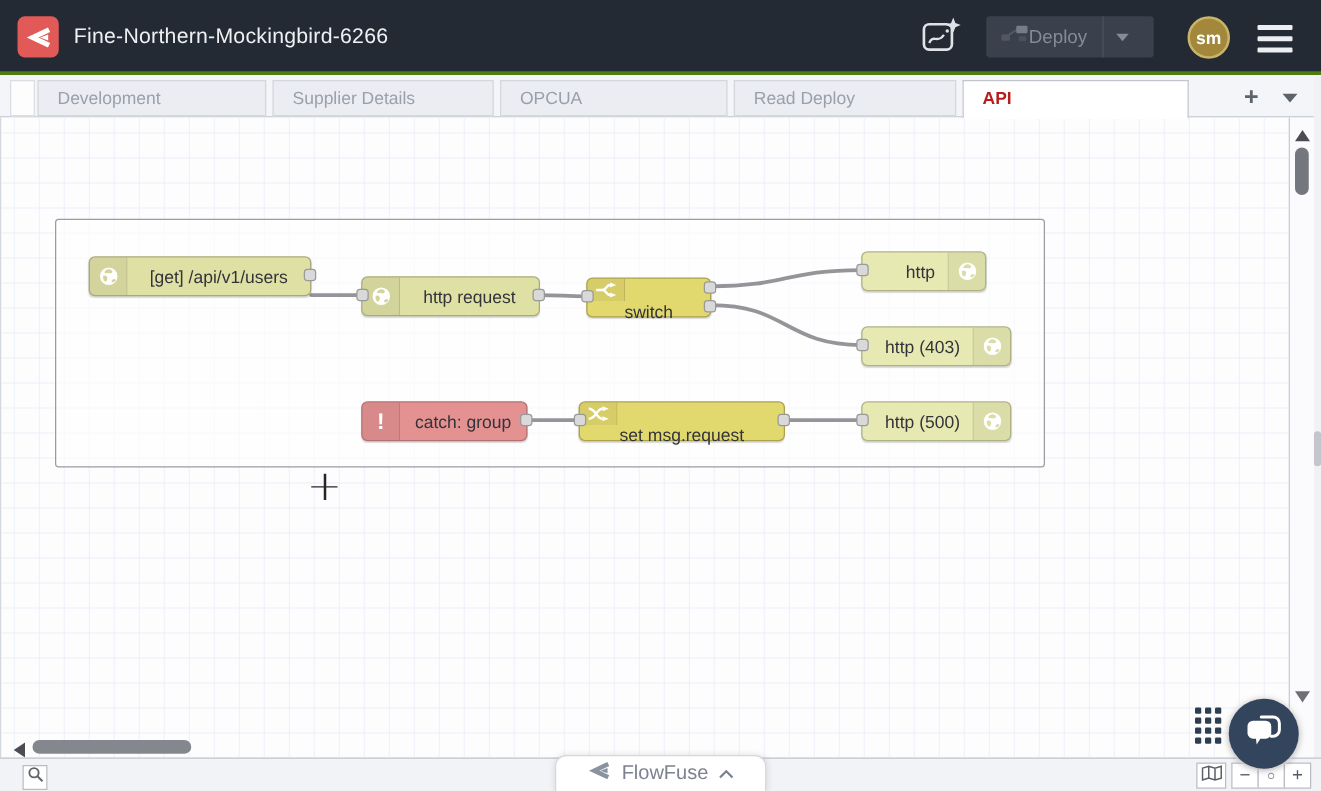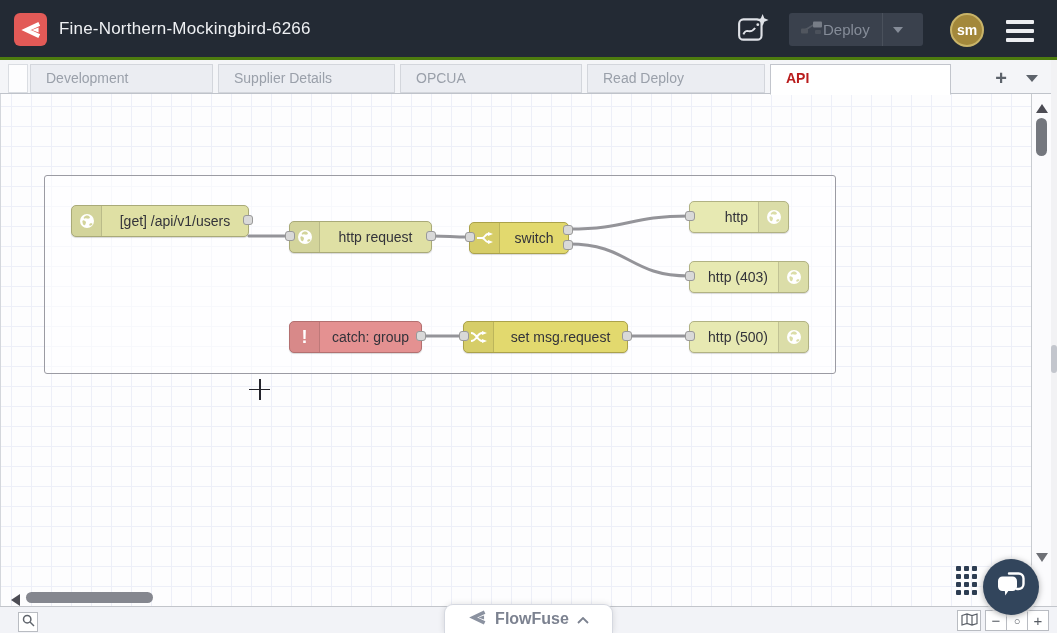--- a/index.html
+++ b/index.html
@@ -35,21 +35,21 @@
   #group-box { position:absolute; left:43px; top:81px; width:792px; height:199px; border:1.5px solid #9b9ba3; border-radius:3px; background:rgba(255,255,255,0.55); z-index:1; }
   #wires { position:absolute; left:0; top:0; width:1031px; height:539px; z-index:2; pointer-events:none; }
   .node { position:absolute; height:32px; border:1px solid; border-radius:5px; display:flex; align-items:stretch; font-size:14px; color:#33333a; box-shadow:0 1px 1px rgba(0,0,0,0.15); z-index:3; cursor:pointer; }
   .node .label { flex:1; display:flex; align-items:center; justify-content:center; white-space:nowrap; padding:0 6px; }
   .node .label.right { justify-content:flex-end; padding-right:10px; }
   .icon-box { width:30px; display:flex; align-items:center; justify-content:center; background:rgba(0,0,0,0.05); }
   .icon-box.l { border-right:1px solid rgba(0,0,0,0.12); border-radius:4px 0 0 4px; }
   .icon-box.r { border-left:1px solid rgba(0,0,0,0.12); border-radius:0 4px 4px 0; }
   .c-khaki { background:#dfe0a4; border-color:#a9aa78; }
   .c-resp  { background:#e7e9b2; border-color:#b1b283; }
-  .c-gold  { background:#e2d96e; border-color:#aba24a; }
+  .c-gold  { background:#e2d96e; border-color:#aba24a;flex-direction:column; }
   .c-red   { background:#e49191; border-color:#b37070; }
   .port { position:absolute; width:10px; height:10px; background:#d9d9d9; border:1px solid #999; border-radius:3px; top:9px; z-index:4; cursor:crosshair; }
   .port.in { left:-5px; } .port.out { right:-5px; }
   .port.out1 { top:2px; } .port.out2 { top:17px; }
   .excl { color:#fff; font-weight:bold; font-size:18px; }
   #crosshair-v { position:absolute; left:258px; top:285px; width:1.5px; height:21px; background:#24242c; z-index:5; }
   #crosshair-h { position:absolute; left:248px; top:294.5px; width:21px; height:1.5px; background:#24242c; z-index:5; }
 
   
   #hscroll-arrow { position:absolute; left:10px; top:500px; width:0; height:0; border-top:6px solid transparent; border-bottom:6px solid transparent; border-right:9px solid #4c4c54; z-index:6; cursor:pointer; }
@@ -65,21 +65,21 @@
   #footer { position:absolute; left:0; top:606px; width:1057px; height:27px; background:#f2f3f7; border-top:1px solid #c2c5cb; z-index:20; }
   .fbtn { position:absolute; height:20px; background:#fff; border:1px solid #b9bcc2; display:flex; align-items:center; justify-content:center; cursor:pointer; color:#565b63; }
   #search-btn { left:18px; top:5px; width:20px; }
   #map-btn { left:957px; top:3px; width:24px; height:21px; }
   #zoom-out-btn { left:985px; top:3px; width:22px; height:21px; font-size:15px; }
   #zoom-reset-btn { left:1006px; top:3px; width:22px; height:21px; font-size:11px; }
   #zoom-in-btn { left:1027px; top:3px; width:22px; height:21px; font-size:15px; }
 
   
   #banner { position:absolute; left:444px; top:604px; width:169px; height:29px; background:#fff; border:1px solid #d5d8e0; border-bottom:none; border-radius:9px 9px 0 0; box-shadow:0 0 6px rgba(0,0,0,0.12); display:flex; align-items:center; justify-content:center; gap:8px; z-index:40; cursor:pointer; }
-  #banner .btext { color:#7c8290; font-size:16px; font-weight:bold; }
+  #banner .btext { color:#7c8290; font-size:16px; font-weight:normal; }
   #dots-grid { position:absolute; left:956px; top:566px; display:grid; grid-template-columns:repeat(3,5px); grid-auto-rows:5px; gap:3px; z-index:25; cursor:grab; }
   #dots-grid .dot { width:5px; height:5px; background:#2d3d52; border-radius:1px; }
   #chat-widget { position:absolute; left:983px; top:559px; width:56px; height:56px; border-radius:50%; background:#32455c; box-shadow:0 1px 6px rgba(0,0,0,0.35), 0 0 0 2px rgba(255,255,255,0.6); display:flex; align-items:center; justify-content:center; z-index:30; cursor:pointer; }
 </style>
 </head>
 <body>
 
 <div id="app">
 
   <div id="header">

